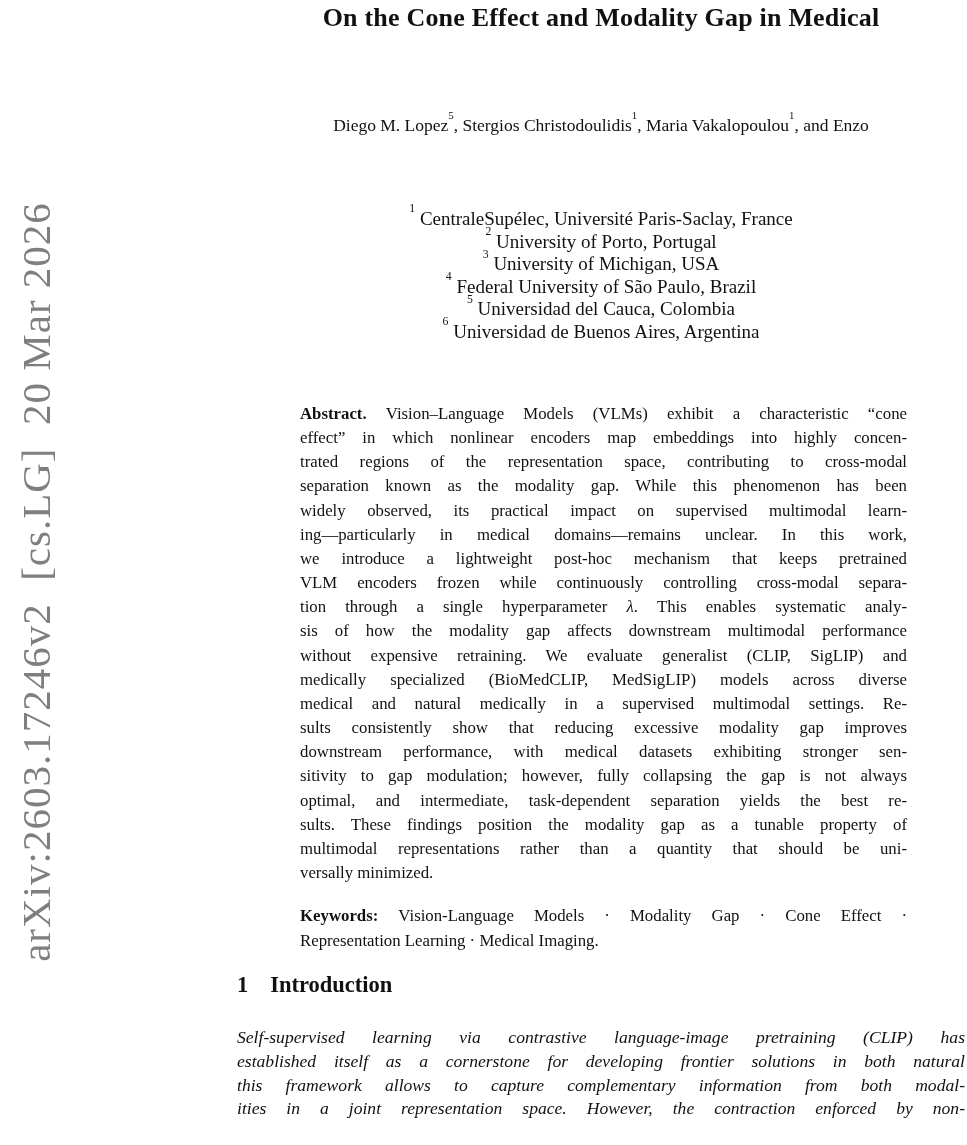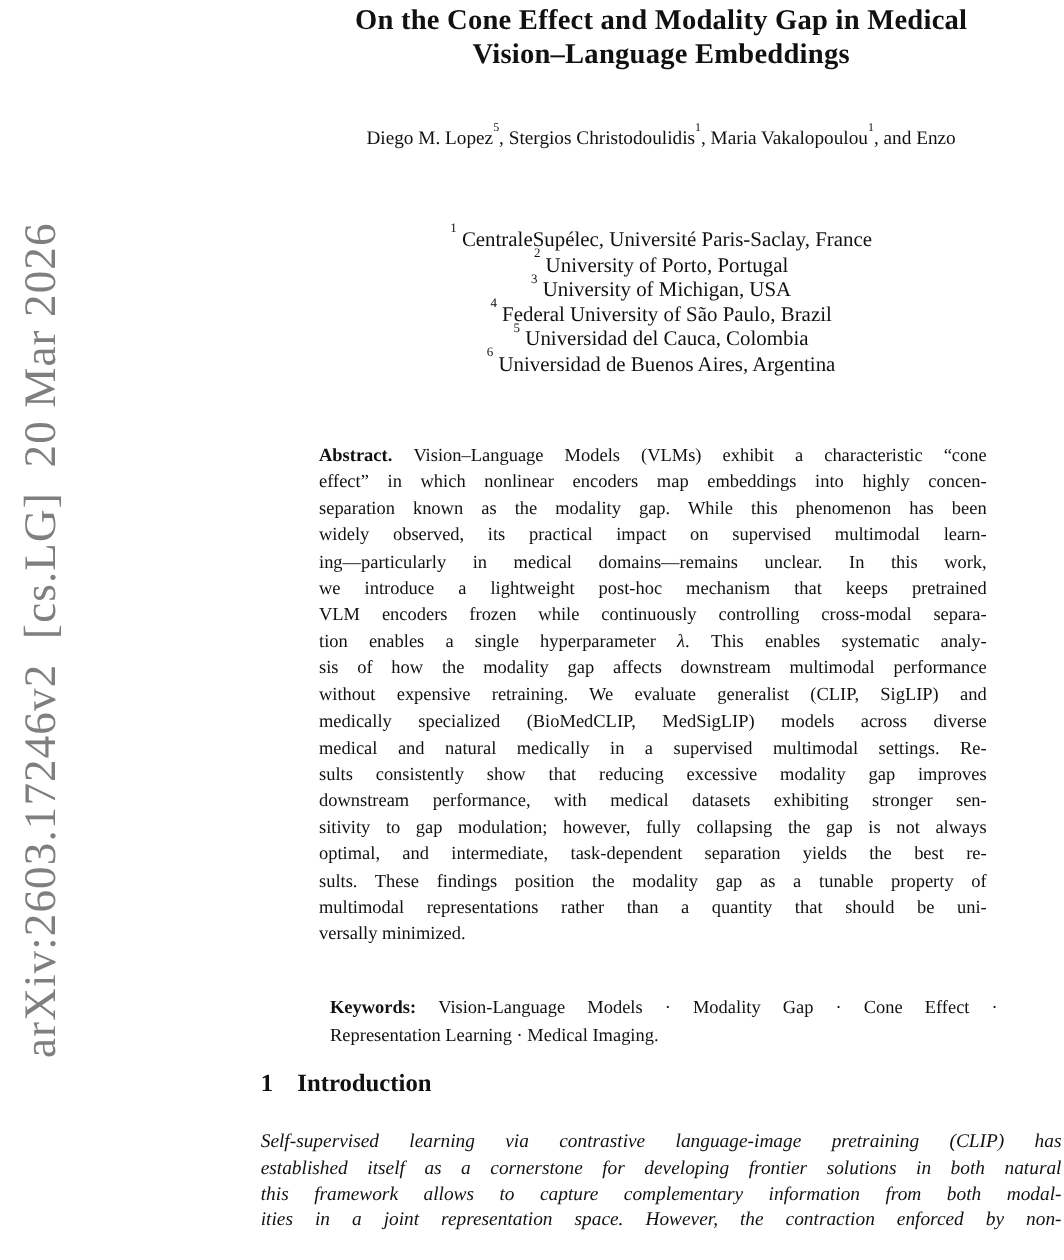--- a/index.html
+++ b/index.html
@@ -28,21 +28,21 @@
   }
   .authors{
     position:absolute;top:114px;left:0;width:728px;
     text-align:center;font-size:17.5px;line-height:23.5px;
   }
   .affils{
     position:absolute;top:208px;left:0;width:728px;
     text-align:center;font-size:19px;line-height:22.6px;
   }
   .abstract{
-    position:absolute;top:402px;left:53px;width:607px;
+    position:absolute;top:402px;left:63px;width:607px;
     font-size:16.8px;line-height:24.15px;
   }
   .keywords{
     position:absolute;top:903px;left:63px;width:607px;
     font-size:16.8px;line-height:25px;
   }
   .sechead{
     position:absolute;top:970px;left:0;width:728px;
     font-size:22.5px;font-weight:bold;line-height:30px;
   }
@@ -61,45 +61,45 @@
 <body>
 
 <div class="page">
 
   <div class="watermark">arXiv:2603.17246v2  [cs.LG]  20 Mar 2026</div>
 
   <div class="col">
 
     <div class="title">
       <div>On the Cone Effect and Modality Gap in Medical</div>
-      <div>Vision–Language Embeddings</div>
     </div>
 
     <div class="authors">
         <div class=""><span>Diego M. Lopez</span><sup>5</sup><span>, Stergios Christodoulidis</span><sup>1</sup><span>, Maria Vakalopoulou</span><sup>1</sup><span>, and Enzo</span></div>
       </div>
 
     <div class="affils">
         <div class=""><sup>1</sup><span> CentraleSupélec, Université Paris-Saclay, France</span></div>
         <div class=""><sup>2</sup><span> University of Porto, Portugal</span></div>
         <div class=""><sup>3</sup><span> University of Michigan, USA</span></div>
         <div class=""><sup>4</sup><span> Federal University of São Paulo, Brazil</span></div>
         <div class=""><sup>5</sup><span> Universidad del Cauca, Colombia</span></div>
         <div class=""><sup>6</sup><span> Universidad de Buenos Aires, Argentina</span></div>
       </div>
 
     <div class="abstract">
         <div class="jline"><span class="b">Abstract. </span><span>Vision–Language Models (VLMs) exhibit a characteristic “cone</span></div>
         <div class="jline"><span>effect” in which nonlinear encoders map embeddings into highly concen-</span></div>
+        <div class="jline"><span>trated regions of the representation space, contributing to cross-modal</span></div>
         <div class="jline"><span>separation known as the modality gap. While this phenomenon has been</span></div>
         <div class="jline"><span>widely observed, its practical impact on supervised multimodal learn-</span></div>
         <div class="jline"><span>ing—particularly in medical domains—remains unclear. In this work,</span></div>
         <div class="jline"><span>we introduce a lightweight post-hoc mechanism that keeps pretrained</span></div>
         <div class="jline"><span>VLM encoders frozen while continuously controlling cross-modal separa-</span></div>
-        <div class="jline"><span>tion enables a single hyperparameter </span><span class="i">λ</span><span>. This enables systematic analy-</span></div>
+        <div class="jline"><span>tion through a single hyperparameter </span><span class="i">λ</span><span>. This enables systematic analy-</span></div>
         <div class="jline"><span>sis of how the modality gap affects downstream multimodal performance</span></div>
         <div class="jline"><span>without expensive retraining. We evaluate generalist (CLIP, SigLIP) and</span></div>
         <div class="jline"><span>medically specialized (BioMedCLIP, MedSigLIP) models across diverse</span></div>
         <div class="jline"><span>medical and natural medically in a supervised multimodal settings. Re-</span></div>
         <div class="jline"><span>sults consistently show that reducing excessive modality gap improves</span></div>
         <div class="jline"><span>downstream performance, with medical datasets exhibiting stronger sen-</span></div>
         <div class="jline"><span>sitivity to gap modulation; however, fully collapsing the gap is not always</span></div>
         <div class="jline"><span>optimal, and intermediate, task-dependent separation yields the best re-</span></div>
         <div class="jline"><span>sults. These findings position the modality gap as a tunable property of</span></div>
         <div class="jline"><span>multimodal representations rather than a quantity that should be uni-</span></div>

